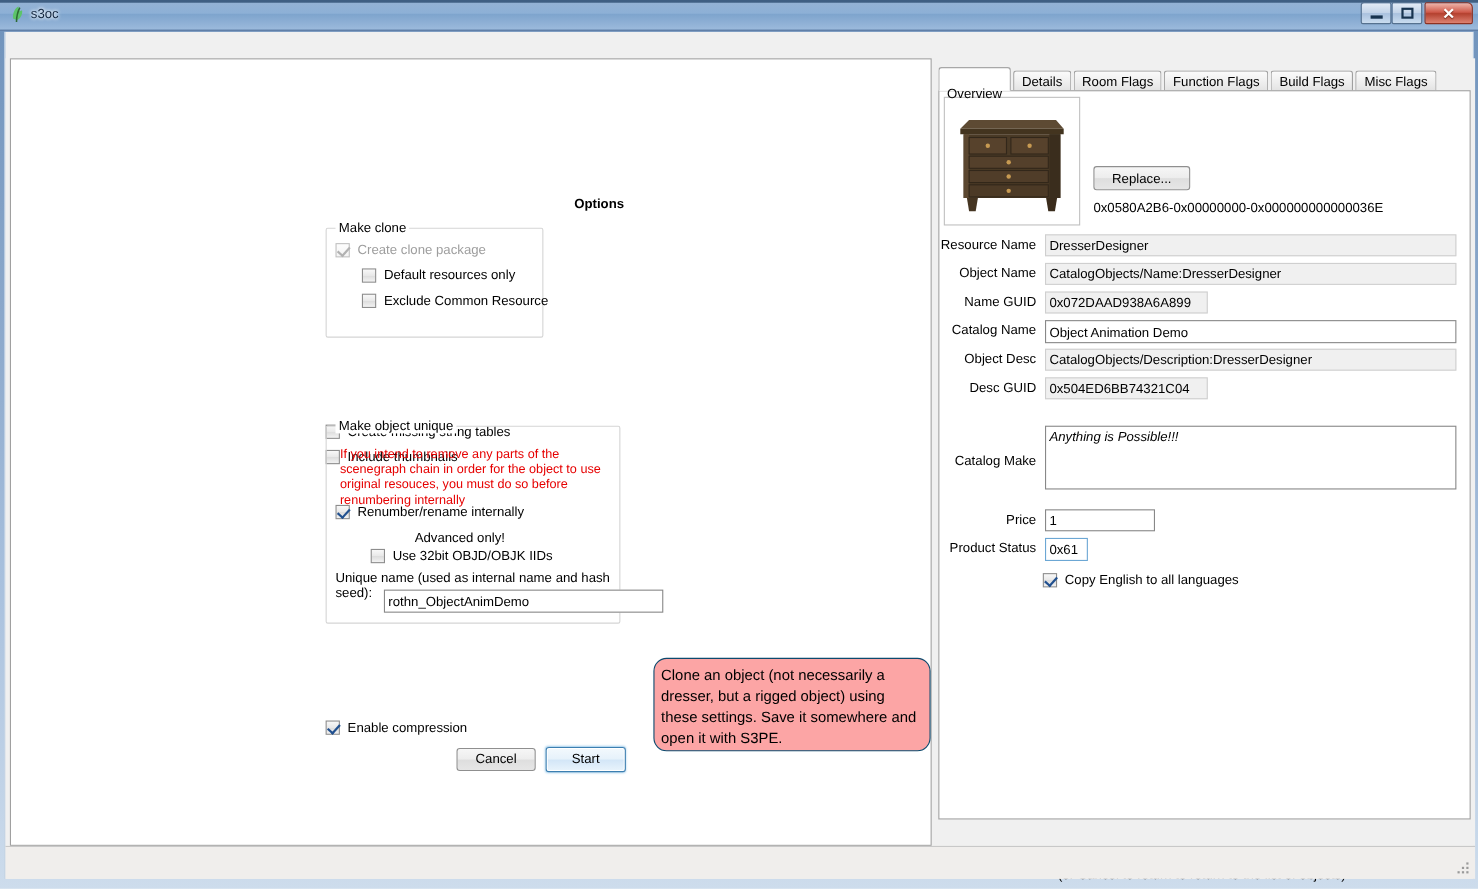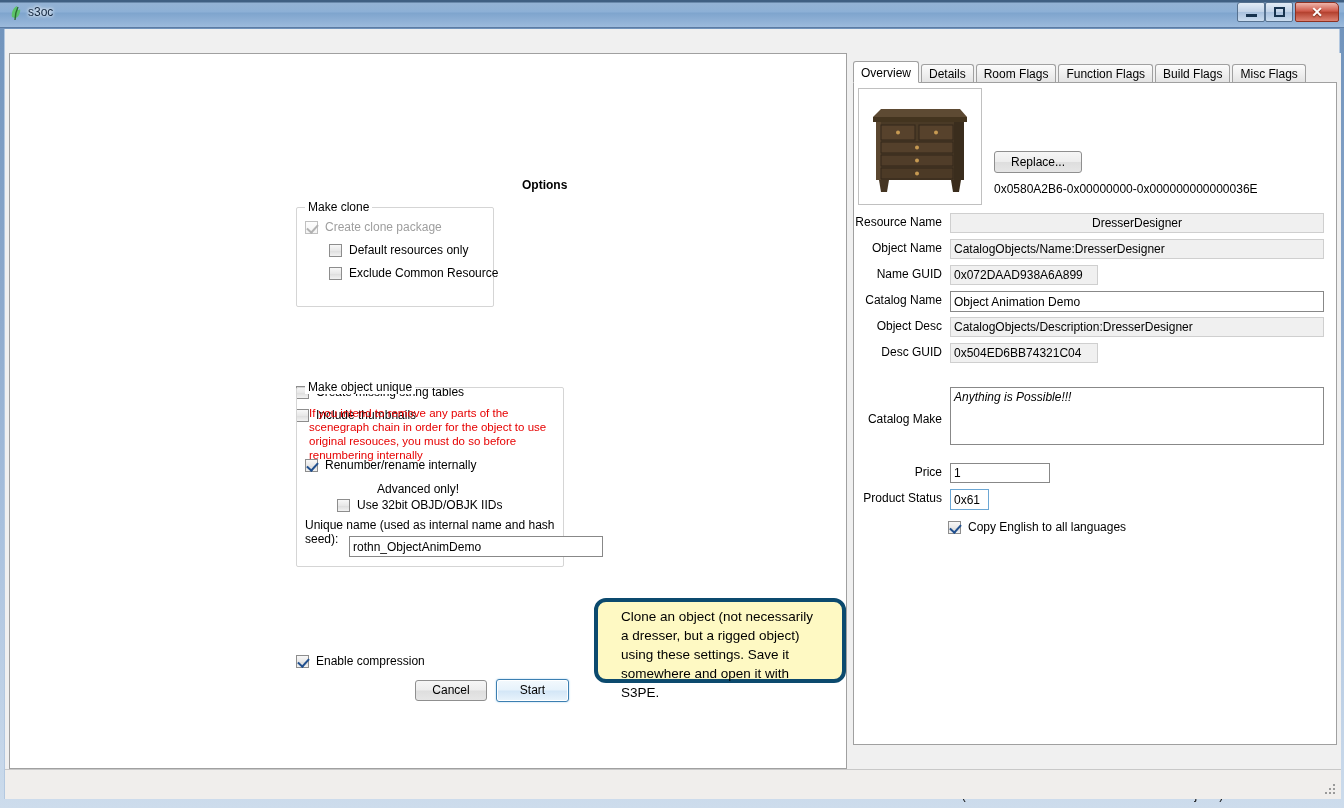--- a/index.html
+++ b/index.html
@@ -186,24 +186,24 @@
     box-shadow: inset 0 0 0 1px #ffffff, 0 0 2px #9ccaea;
     background: linear-gradient(180deg,#f3f9fd 0%,#e6f2fb 48%,#d3e6f7 52%,#e9f4fc 100%);
   }
   #btn-cancel { left: 405px; top: 626px; width: 72px; height: 21px; line-height: 19px; }
   #btn-start  { left: 486px; top: 625px; width: 73px; height: 23px; line-height: 21px; }
 
   
   #callout {
     position: absolute; left: 584px; top: 544px;
     width: 252px; height: 85px;
-    background: #fef9c3;
-    border: 4px solid #0c4a6e;
+    background: #fca5a5;
+    border: 1px solid #0c4a6e;
     border-radius: 12px;
-    padding: 5px 23px;
+    padding: 5px 6px;
     font-size: 13.5px; line-height: 19px; color: #000;
   }
 
   
   #tabstrip {
     position: absolute; left: 5px; top: 8px; height: 22px;
     display: flex; align-items: flex-end;
   }
   .tab {
     height: 19px;
@@ -211,21 +211,21 @@
     margin-right: 2px;
     font-size: 12px; color: #000;
     background: linear-gradient(180deg,#fbfbfb 0%,#eeeeee 55%,#e2e2e2 100%);
     border: 1px solid #a0a0a0;
     border-bottom: none;
     border-radius: 3px 3px 0 0;
     cursor: default;
   }
   .tab.active {
     height: 22px;
-    padding-top: 4px;
+    padding-top: 16px;
     background: #ffffff;
     border-bottom: 1px solid #ffffff;
     position: relative; z-index: 3;
   }
   #tabpage {
     position: absolute; left: 5px; top: 29px;
     width: 484px; height: 663px;
     background: #ffffff;
     border: 1px solid #a0a0a0;
   }
@@ -409,21 +409,21 @@
               <polygon points="20,91 30,91 28,103 22,103" fill="#453522"></polygon>
               <polygon points="92,91 102,91 100,103 94,103" fill="#3a2c1c"></polygon>
             </svg>
           </div>
 
           <div class="btn" id="btn-replace">Replace...</div>
           <div id="resource-key">0x0580A2B6-0x00000000-0x000000000000036E</div>
 
           <div class="field-row" style="top:130px">
             <span class="field-label" style="left:0;">Resource Name</span>
-            <input class="textbox readonly field-input" style="left: 96px; top: 0px; width: 374px; height: 20px; text-align: center;" readonly="" value="DresserDesigner">
+            <input class="textbox readonly field-input" style="left: 96px; top: 0px; width: 374px; height: 20px;" readonly="" value="DresserDesigner">
           </div>
 
           <div class="field-row" style="top:156px">
             <span class="field-label" style="left:0;">Object Name</span>
             <input class="textbox readonly field-input" style="left: 96px; top: 0px; width: 374px; height: 20px;" readonly="" value="CatalogObjects/Name:DresserDesigner">
           </div>
 
           <div class="field-row" style="top:182px">
             <span class="field-label" style="left:0;">Name GUID</span>
             <input class="textbox readonly field-input" style="left: 96px; top: 0px; width: 148px; height: 20px;" readonly="" value="0x072DAAD938A6A899">

